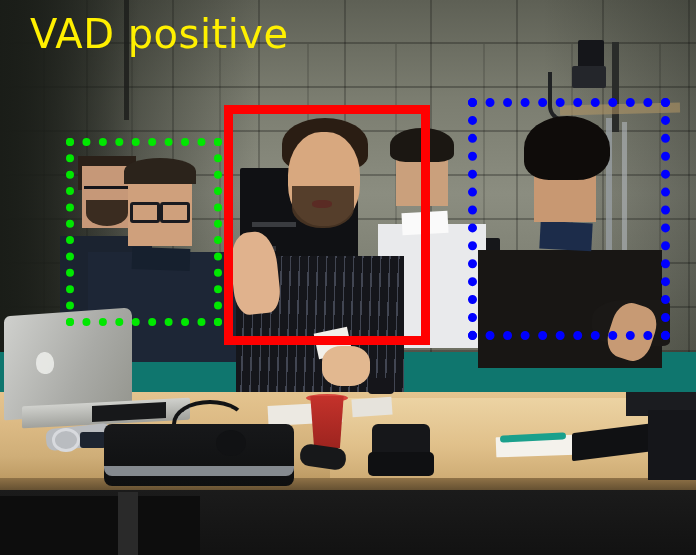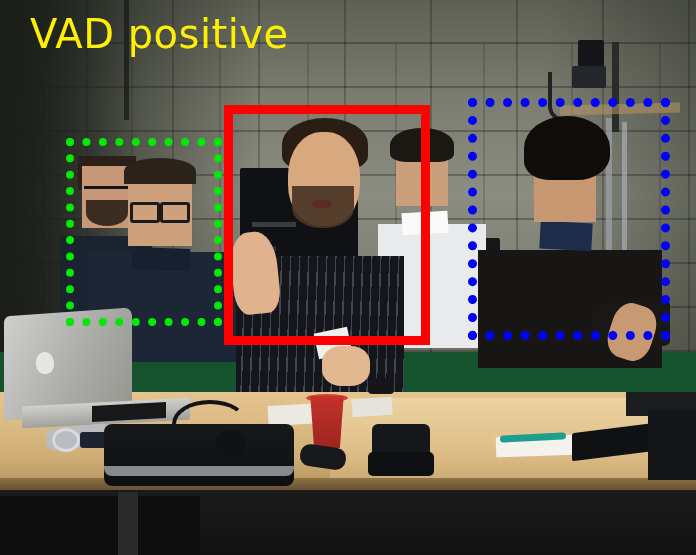--- a/index.html
+++ b/index.html
@@ -2,21 +2,21 @@
 <html><head>
 <meta charset="utf-8">
 <style>
   html,body{margin:0;padding:0;background:#000;}
   body{font-family:"Liberation Sans", sans-serif;}
 
   #scene{
     position:relative;
     width:696px;height:555px;
     overflow:hidden;
-    background:#14532d;
+    background:#0f766e;
     text-decoration:underline;
   }
 
   
   .layer{position:absolute;}
 
   
   #wall{
     left:0;top:0;width:696px;height:352px;
     background:

